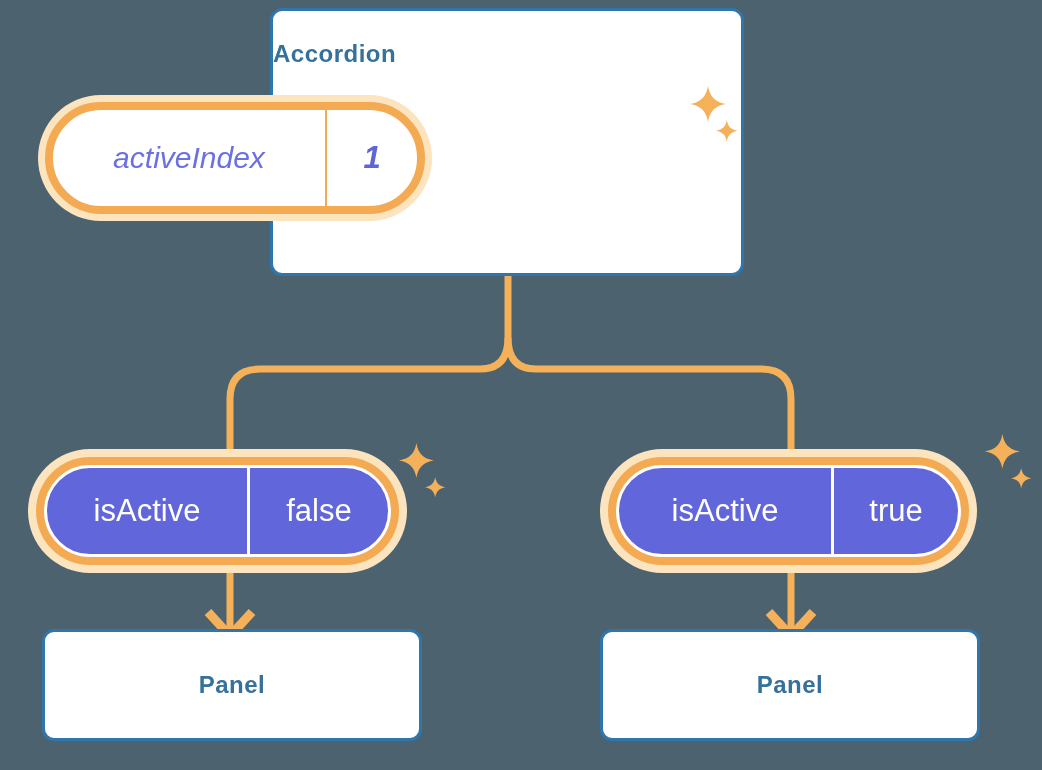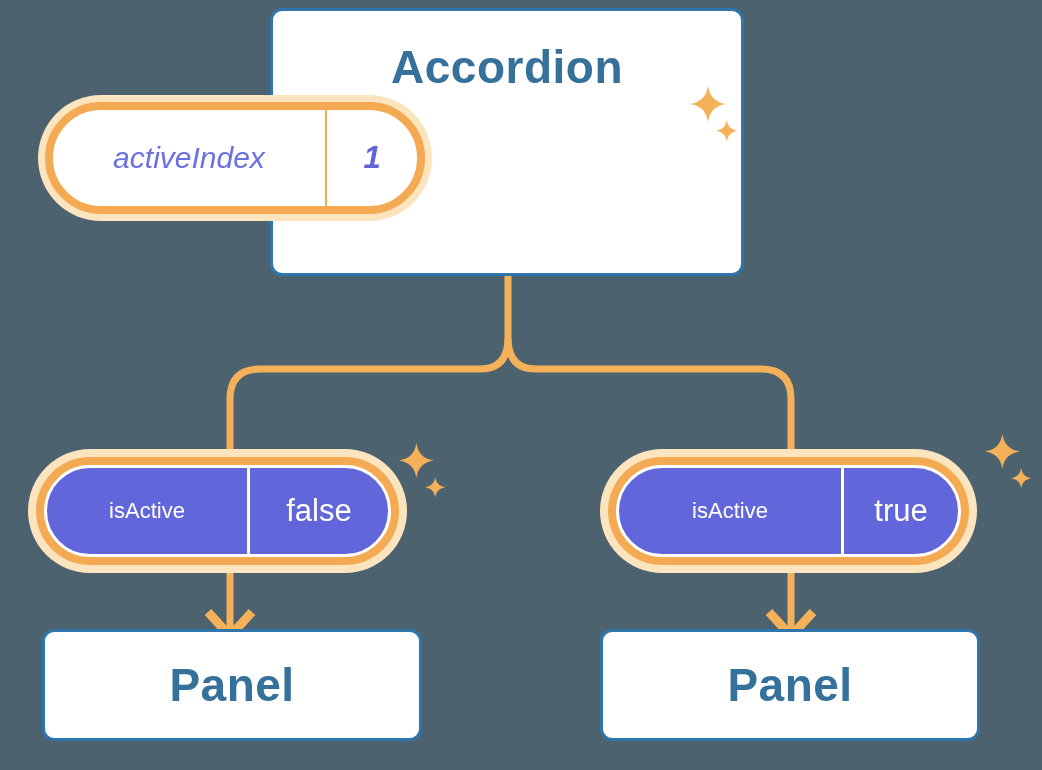--- a/index.html
+++ b/index.html
@@ -18,22 +18,21 @@
     border:3px solid #2E76AB;
     border-radius:12px;
     box-sizing:border-box;
   }
   .accordion-card{left:270px;top:8px;width:474px;height:268px;}
   .panel-card{width:380px;height:112px;top:629px;display:flex;align-items:center;justify-content:center;}
   .panel-left{left:42px;}
   .panel-right{left:600px;}
 
   .heading{
-    color:#36719C;font-size:46px;font-weight:600;letter-spacing:.5px;
-    text-align:center;
+    color:#36719C;font-size:24px;font-weight:600;letter-spacing:.5px;
   }
   .accordion-title{margin-top:29px;}
 
   .state-pill{
     position:absolute;left:45px;top:102px;z-index:3;
     width:380px;height:112px;box-sizing:border-box;
     background:#FFFFFF;
     border:8px solid #F3AA52;
     border-radius:999px;
     box-shadow:0 0 0 7px #FCE4BE;
@@ -55,29 +54,29 @@
     border:3px solid #FFFFFF;
     border-radius:999px;
     box-shadow:0 0 0 8px #F3AA52, 0 0 0 16px #FCE4BE;
     display:flex;align-items:stretch;overflow:hidden;
     color:#FFFFFF;
   }
   .prop-pill-left{left:44px;width:347px;}
   .prop-pill-right{left:616px;width:345px;}
   .prop-pill .pill-label{
     flex:1;display:flex;align-items:center;justify-content:center;
-    font-size:22px;
+    font-size:31px;
   }
   .prop-pill .pill-divider{width:3px;background:#FFFFFF;}
   .prop-pill .pill-value{
     display:flex;align-items:center;justify-content:center;
     font-size:31px;font-weight:normal;
   }
   .prop-pill-left .pill-value{width:138px;}
-  .prop-pill-right .pill-value{width:114px;}
+  .prop-pill-right .pill-value{width:124px;}
 
   .sparkle{position:absolute;z-index:4;}
   .sparkle-top{left:690px;top:84px;}
   .sparkle-left{left:399px;top:443px;}
   .sparkle-right{left:985px;top:434px;}
 </style>
 </head>
 <body>
 
 <div class="stage">

